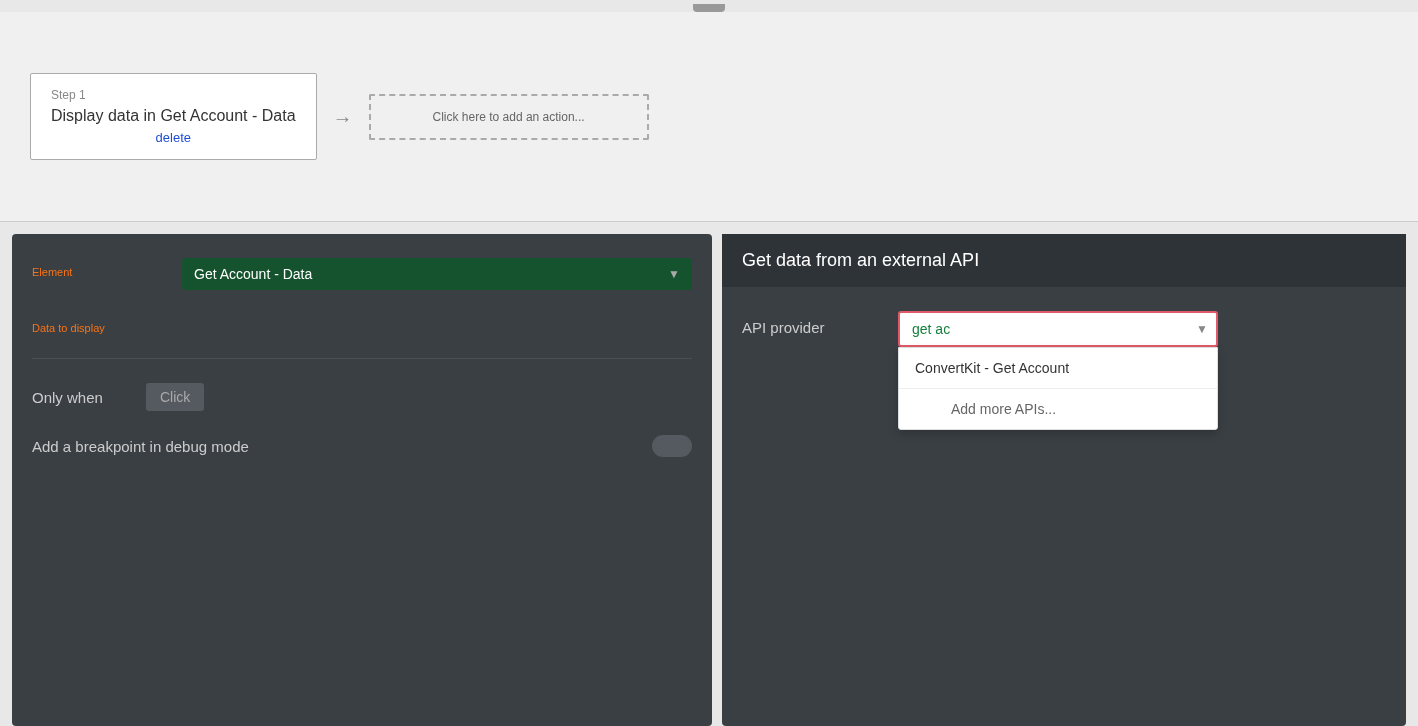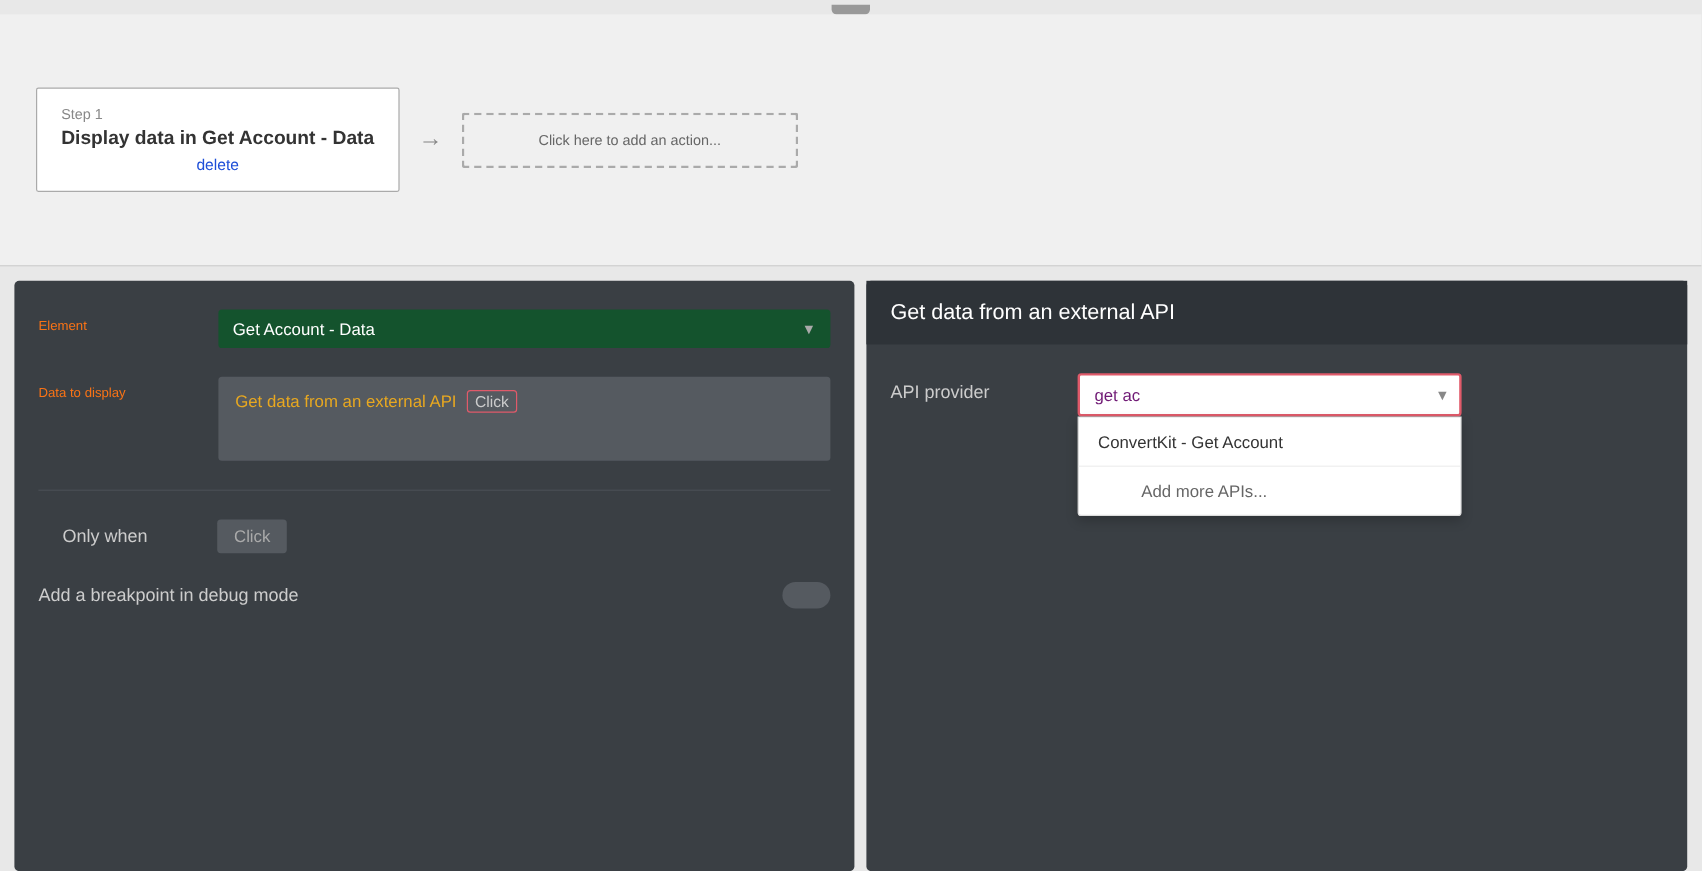--- a/index.html
+++ b/index.html
@@ -32,21 +32,21 @@
 
     .step-label {
       font-size: 12px;
       color: #888;
       margin-bottom: 4px;
     }
 
     .step-title {
       font-size: 16px;
       color: #333;
-      font-weight: 700;
+      font-weight: 400;
       line-height: 1.3;
     }
 
     .step-delete {
       font-size: 13px;
       color: #888;
       margin-top: 4px;
       text-align: center;
     }
 
@@ -179,23 +179,22 @@
 
     .divider {
       border: none;
       border-top: 1px solid #4a4f55;
       margin: 8px 0 24px 0;
     }
 
     .only-when-row {
       display: flex;
       align-items: center;
-      gap: 29px;
+      gap: 14px;
       margin-bottom: 24px;
-      margin-left: 20px;
     }
 
     .only-when-label {
       color: #ccc;
       font-size: 15px;
       min-width: 100px;
     }
 
     .click-btn {
       background: #555a60;
@@ -263,21 +262,21 @@
       position: relative;
       width: 320px;
     }
 
     .api-input-box {
       background: #fff;
       border: 2px solid #e05a6a;
       border-radius: 3px;
       padding: 8px 28px 8px 12px;
       font-size: 14px;
-      color: #701a75;
+      color: #15803d;
       width: 100%;
       outline: none;
     }
 
     .api-dropdown-arrow {
       position: absolute;
       right: 10px;
       top: 50%;
       transform: translateY(-50%);
       color: #888;
@@ -345,26 +344,20 @@
         <div class="field-control">
           <div class="select-box">
             <span>Get Account - Data</span>
             <span class="chevron">▼</span>
           </div>
         </div>
       </div>
 
       <div class="field-row">
         <div class="field-label">Data to display</div>
-        <div class="field-control">
-          <div class="data-display-box">
-            <span class="data-display-link">Get data from an external API</span>
-            <span class="click-badge">Click</span>
-          </div>
-        </div>
       </div>
 
       <hr class="divider">
 
       <div class="only-when-row">
         <div class="only-when-label">Only when</div>
         <button class="click-btn">Click</button>
       </div>
 
       <div class="debug-row">

